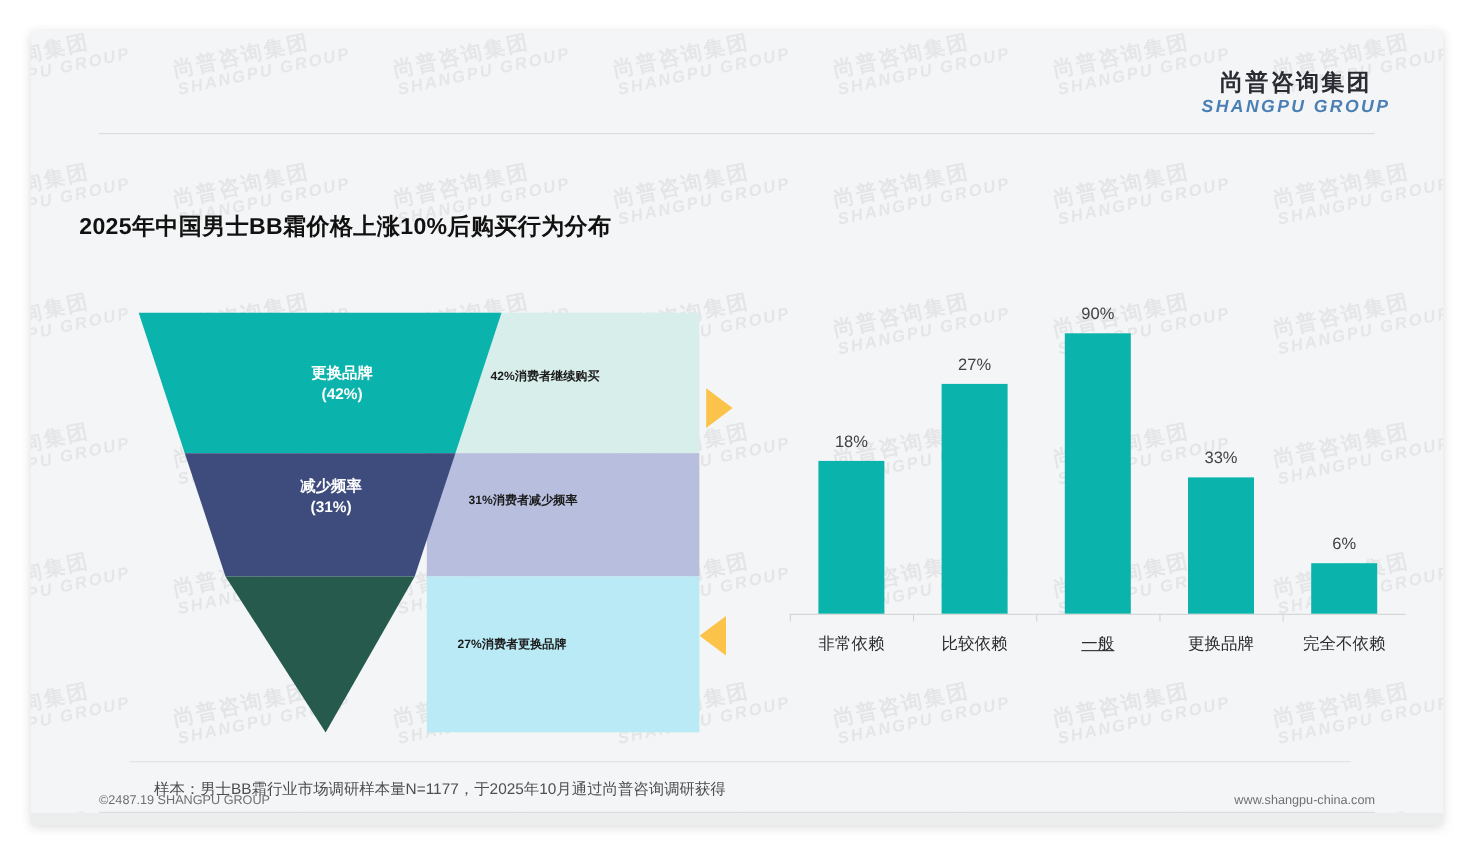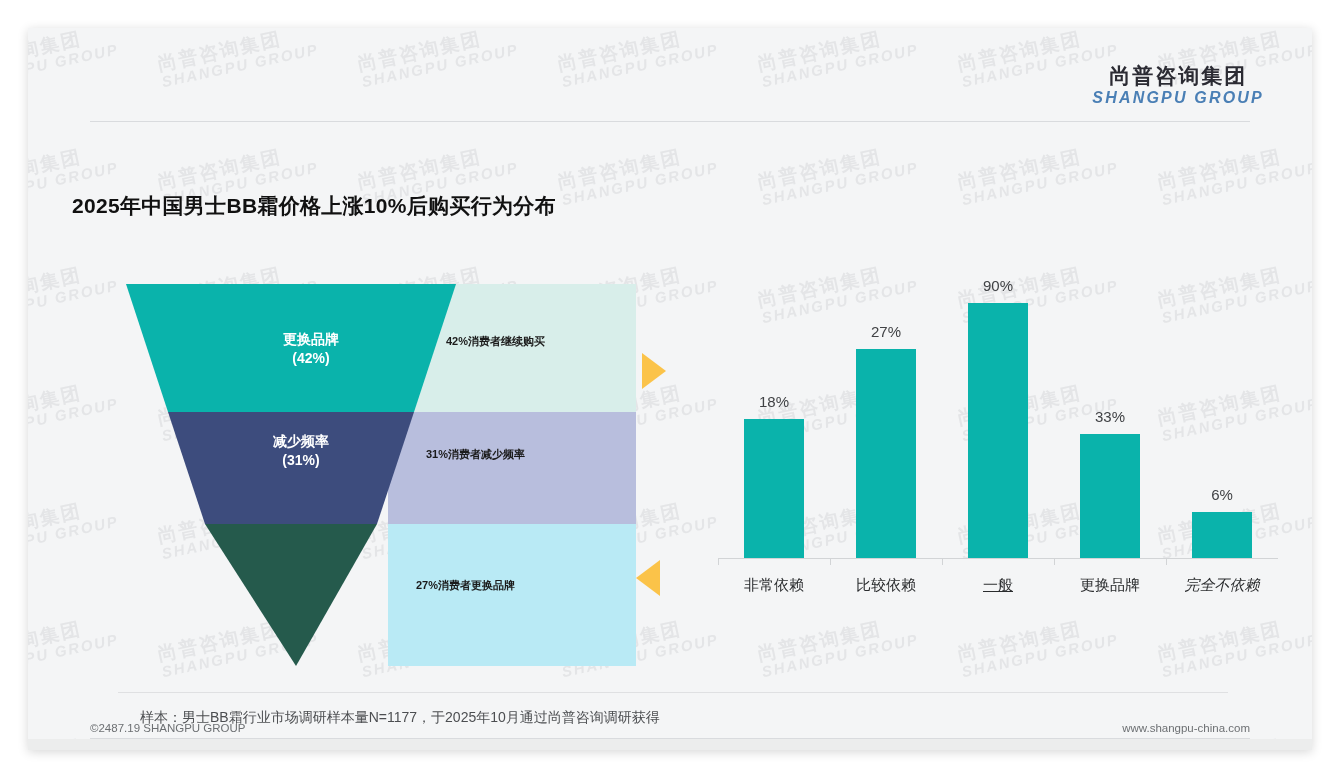--- a/index.html
+++ b/index.html
@@ -589,21 +589,21 @@
         <div class="bar-value" style="left: 448px; top: 206px;">6%</div>
       </div>
     <div class="axis-line"></div>
   <div class="cat-label" style="left: 0px;">非常依赖</div>
       <div class="cat-label" style="left: 112px;">比较依赖</div>
       <div class="tick" style="left: 112px;"></div>
       <div class="cat-label" style="left: 224px; text-decoration: underline;">一般</div>
       <div class="tick" style="left: 224px;"></div>
       <div class="cat-label" style="left: 336px;">更换品牌</div>
       <div class="tick" style="left: 336px;"></div>
-      <div class="cat-label" style="left: 448px; font-style: italic;">完全不依赖</div>
+      <div class="cat-label" style="left: 448px;">完全不依赖</div>
       <div class="tick" style="left: 448px;"></div>
       <div class="tick" style="left: 0px;"></div>
     </div>
 
 
   <div class="footnote-rule"></div>
   <div class="footnote">样本：男士BB霜行业市场调研样本量N=1177，于2025年10月通过尚普咨询调研获得</div>
 
   <div class="footer-band"></div>
   <div class="footer-rule"></div>

